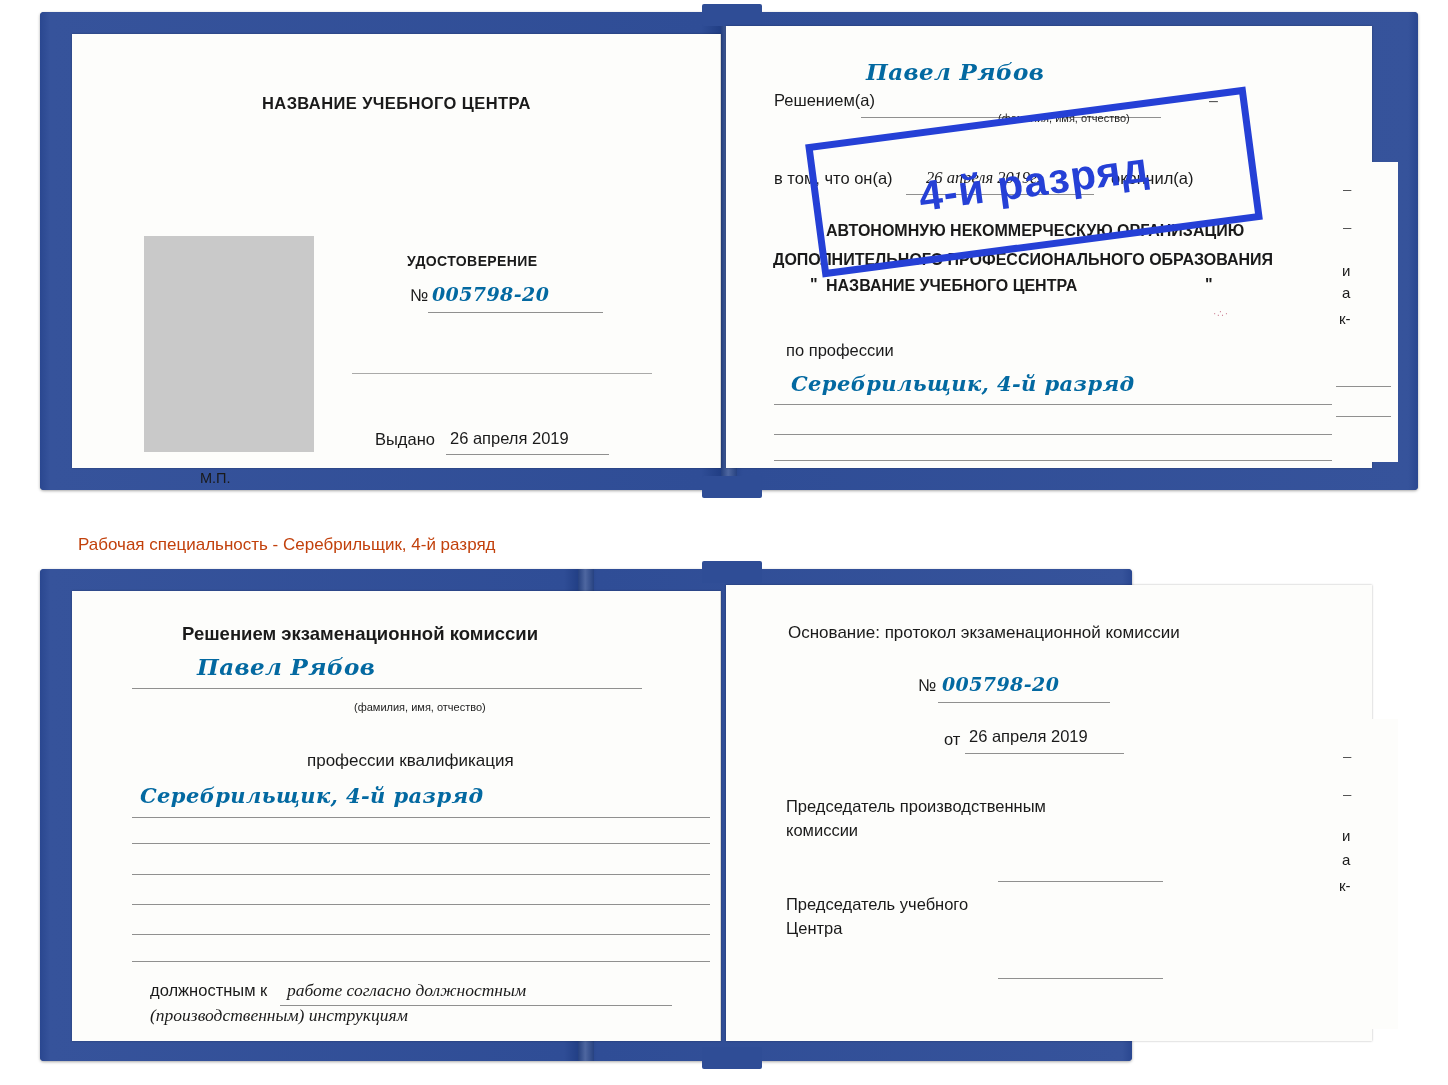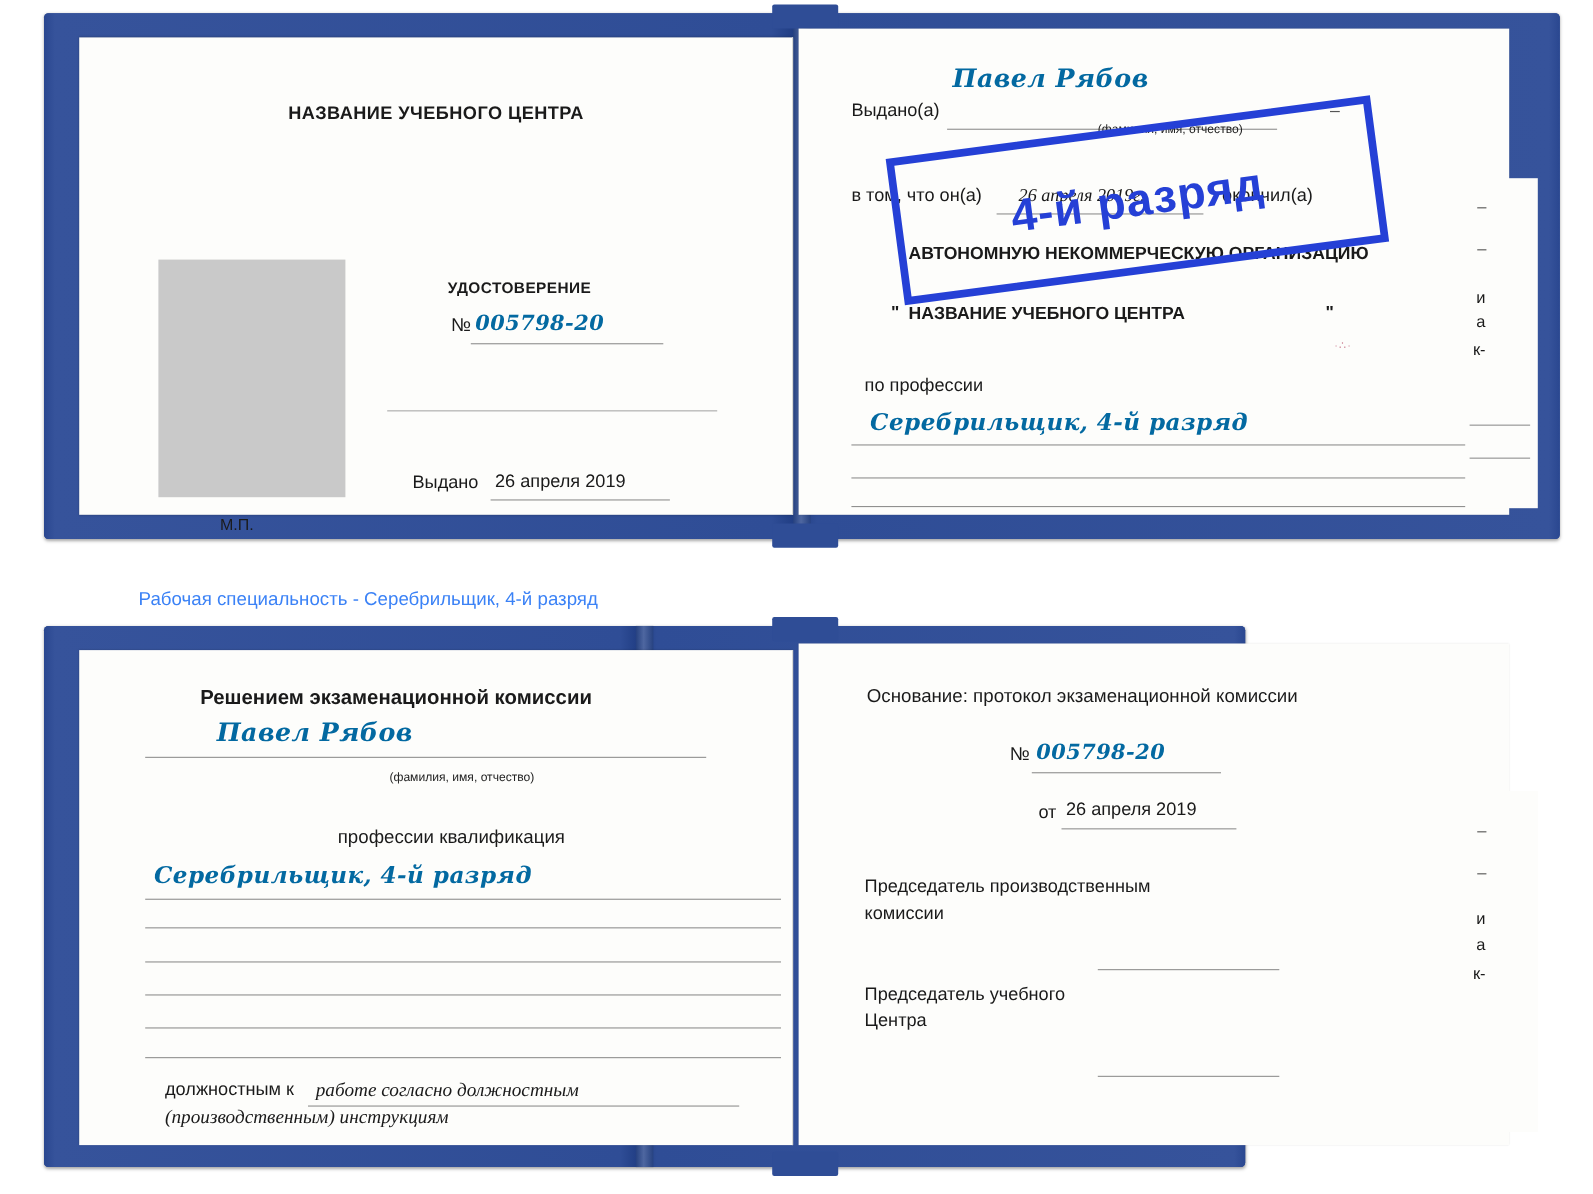--- a/index.html
+++ b/index.html
@@ -90,22 +90,21 @@
     align-items: center;
     justify-content: center;
     transform: rotate(-7.5deg);
     background: transparent;
     letter-spacing: 1px;
   }
 
   .caption {
     position: absolute;
     font-size: 17px;
-    color: #3b82f6;
-    margin-left: 48px;
+    color: #c2410c;
   }
   .tab {
     position: absolute;
     background: #2f4d96;
     border-radius: 2px;
   }
   .inner-page-right-strip {
     position: absolute;
     background: #fdfdfb;
   }
@@ -140,32 +139,33 @@
     <div class="line thin" style="left:280px; top:339px; width:300px;"></div>
 
     <div class="t" style="left:303px; top:396px; font-size:16.5px;">Выдано</div>
     <div class="t" style="left:378px; top:395px; font-size:16.5px;">26 апреля 2019</div>
     <div class="line" style="left:374px; top:420px; width:163px;"></div>
 
     <div class="t" style="left:128px; top:436px; font-size:14.5px;">М.П.</div>
   </div>
 
   <div class="page right" style="left:686px; top:14px; width:646px; height:442px;">
-    <div class="t" style="left:48px; top:65px; font-size:16.5px;">Выдано(а)</div>
+    <div class="t" style="left:48px; top:65px; font-size:16.5px;">Решением(а)</div>
     <div class="line" style="left:135px; top:91px; width:300px;"></div>
     <div class="t hand" style="left:140px; top:32px; font-size:23px;">Павел Рябов</div>
     <div class="t tiny" style="left:272px; top:86px;">(фамилия, имя, отчество)</div>
     <div class="t" style="left:483px; top:66px; font-size:16px; color:#555;">–</div>
 
     <div class="t" style="left:48px; top:143px; font-size:16.5px;">в том, что он(а)</div>
     <div class="t ital" style="left:200px; top:142px; font-size:16.5px;">26 апреля 2019г.</div>
     <div class="line" style="left:180px; top:168px; width:188px;"></div>
     <div class="t" style="left:385px; top:143px; font-size:16.5px;">окончил(а)</div>
 
     <div class="t bold" style="left:100px; top:196px; font-size:16px;">АВТОНОМНУЮ НЕКОММЕРЧЕСКУЮ ОРГАНИЗАЦИЮ</div>
+    <div class="t bold" style="left:47px; top:225px; font-size:16px;">ДОПОЛНИТЕЛЬНОГО ПРОФЕССИОНАЛЬНОГО ОБРАЗОВАНИЯ</div>
     <div class="t bold" style="left:84px; top:250px; font-size:16px;">"</div>
     <div class="t bold" style="left:100px; top:251px; font-size:16px;">НАЗВАНИЕ УЧЕБНОГО ЦЕНТРА</div>
     <div class="t bold" style="left:479px; top:250px; font-size:16px;">"</div>
     <div class="pinkdots" style="left:487px; top:282px;">·∴·</div>
 
     <div class="t" style="left:60px; top:315px; font-size:16.5px;">по профессии</div>
     <div class="t hand" style="left:65px; top:345px; font-size:21px;">Серебрильщик, 4-й разряд</div>
     <div class="line" style="left:48px; top:378px; width:598px;"></div>
     <div class="line" style="left:48px; top:408px; width:598px;"></div>
     <div class="line" style="left:48px; top:434px; width:598px;"></div>

